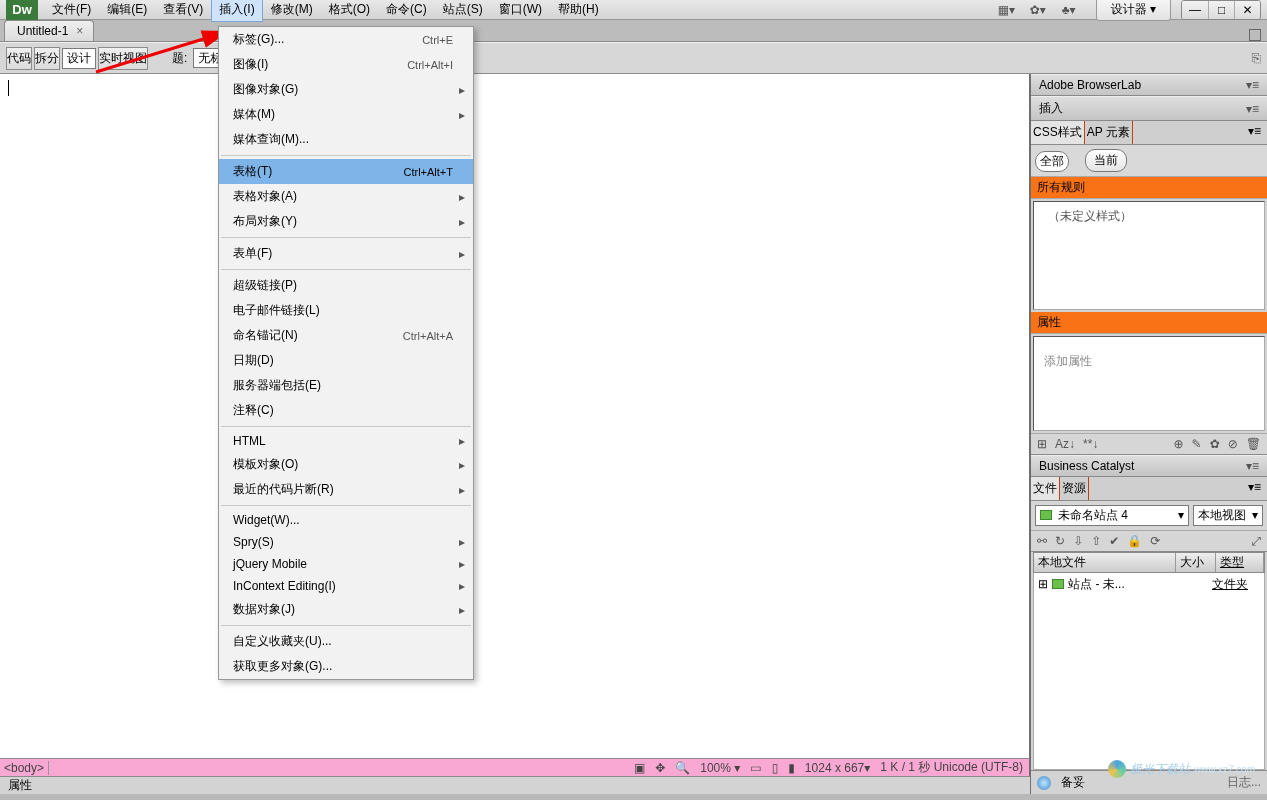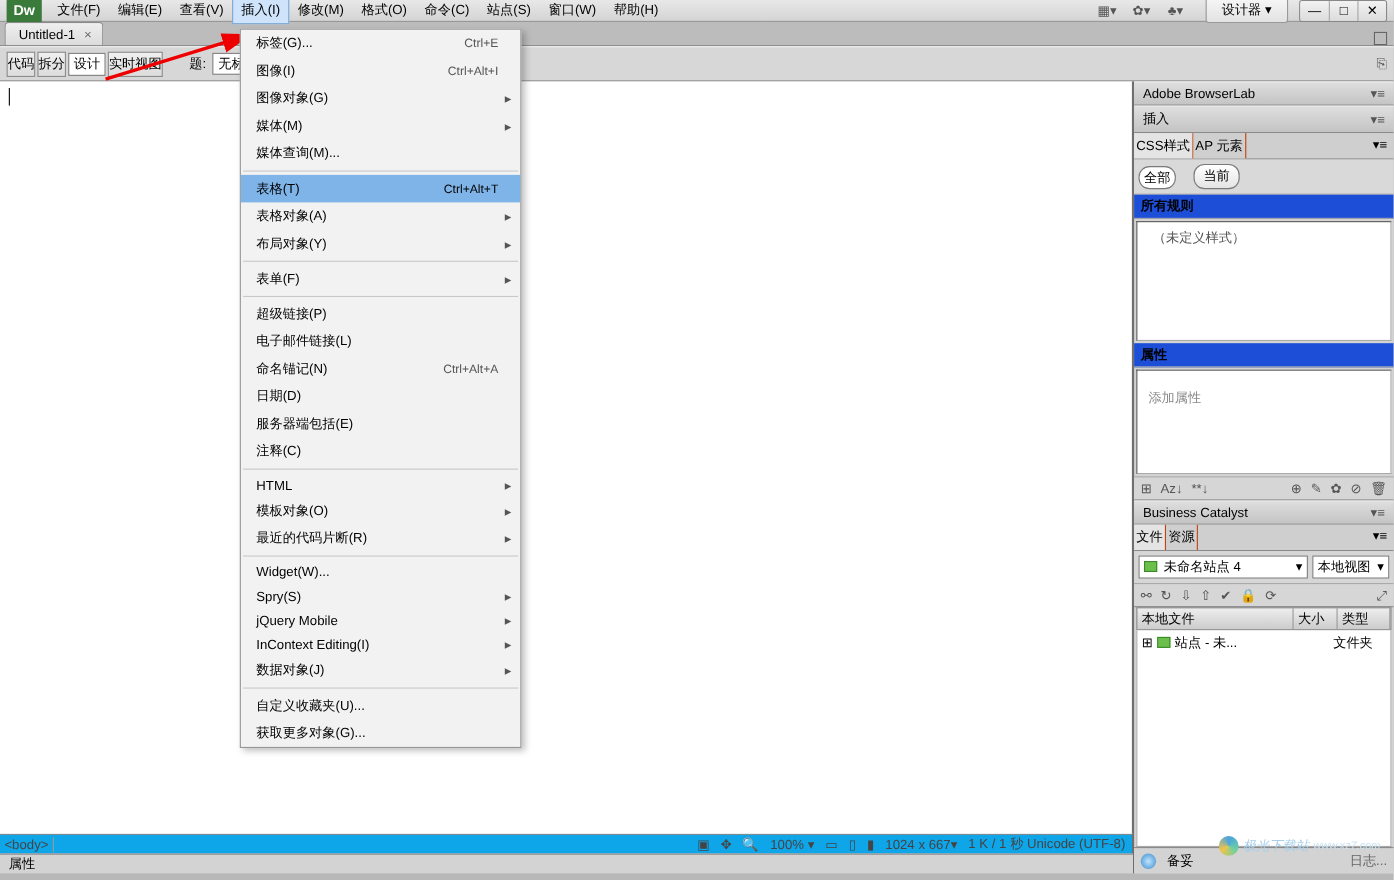--- a/index.html
+++ b/index.html
@@ -27,47 +27,47 @@
 .viewbtn { padding: 2px 0; border: 1px solid #8c8c8c; background: linear-gradient(#f0f0f0,#dcdcdc); }
 .viewbtn.sel { background: #fff; }
 .titlelbl { margin-left: 22px; }
 .titleinput { width: 146px; border: 1px solid #7a7a7a; padding: 2px 4px; background: #fff; margin-left: 4px; }
 .st-icons { margin-left: auto; display:flex; gap: 10px; color: #555; }
 
 .main { display: flex; height: calc(800px - 26px - 22px - 32px); }
 .canvas-col { width: 1030px; display: flex; flex-direction: column; }
 .canvas { flex: 1; background: #fff; border-right: 1px solid #6f6f6f; position: relative; }
 .cursor-line { position:absolute; left:8px; top:6px; width:1px; height:16px; background:#000; }
-.statusbar1 { height: 18px; background: #0ea5e9; border-top: 1px solid #8a8a8a; border-right: 1px solid #6f6f6f; display:flex; align-items:center; font-size:11px; color:#444; }
+.statusbar1 { height: 18px; background: #f9a8d4; border-top: 1px solid #8a8a8a; border-right: 1px solid #6f6f6f; display:flex; align-items:center; font-size:11px; color:#444; }
 .tagsel { padding: 0 4px; border-right: 1px solid #999; }
 .sb1-right { margin-left:auto; display:flex; align-items:center; gap:10px; padding: 0 6px; }
 .propstrip { height: 18px; background: #d3d3d3; border-top: 1px solid #8a8a8a; display:flex; align-items:center; padding: 0 8px; }
 
 .rightcol { width: 237px; background: #d3d3d3; display:flex; flex-direction:column; border-left: 1px solid #6f6f6f; }
 .panel-head { background: linear-gradient(#dedede,#c4c4c4); border-top: 1px solid #eee; border-bottom: 1px solid #8a8a8a; padding: 3px 8px; display:flex; align-items:center; }
 .panel-head .collapse { margin-left:auto; color:#555; }
 .tabs2 { display:flex; background:#cfcfcf; border-bottom:1px solid #8a8a8a; }
 .tab2 { padding: 3px 2px; border-right: 1px solid #c2410c; background:#e4e4e4; }
 .tab2.idle { background:#cfcfcf; }
 .pillrow { background:#d9d9d9; padding:4px; display:flex; gap:16px; border-bottom:1px solid #aaa;align-items:flex-end; }
 .pill { padding:2px 8px; border:1px solid #7a7a7a; border-radius:10px; background: linear-gradient(#fff,#e4e4e4); }
 .pill.sel { background:#fff; }
-.sechead { background:#1d4ed8; border-bottom:1px solid #aaa; padding:2px 6px; font-weight:bold; }
+.sechead { background:#f97316; border-bottom:1px solid #aaa; padding:2px 6px; font-weight:normal; }
 .whitebx { background:#fff; border:1px inset #aaa; margin:2px; }
 .rules { height: 110px; padding: 6px 14px; color:#555; }
 .props { height: 96px; }
 .addprop { color:#888; padding:16px 10px; }
 .icnrow { background:#d6d6d6; padding:3px 6px; display:flex; gap:8px; color:#555; border-top:1px solid #aaa; border-bottom:1px solid #8a8a8a; }
 .spacer { margin-left:auto; }
 .filebar { display:flex; gap:4px; padding:4px; background:#d6d6d6; align-items:center; }
 .sel { border:1px solid #7a7a7a; background:#fff; padding:1px 4px; display:flex; align-items:center; gap:6px; }
 .folder-ic { width:12px; height:10px; background:#6bbf4b; border:1px solid #3a8a2a; }
 .tblhead { display:flex; background: linear-gradient(#eee,#ccc); border:1px solid #8a8a8a; margin:0 2px; font-size:11px; }
 .tblhead > div { border-right:1px solid #999; padding:1px 4px; }
-.col1 { flex:1; } .col2 { width:40px; } .col3 { width:48px; }
+.col1 { flex:1; } .col2 { width:40px; } .col3 { width:48px;text-decoration:underline; }
 .filerow { background:#fff; border:1px solid #aaa; border-top:none; margin:0 2px; height: 200px; padding:2px; }
 .frow { display:flex; align-items:center; gap:4px; font-size:11px; padding:1px 2px; }
 .footerR { display:flex; align-items:center; gap:10px; padding:3px 6px; border-top:1px solid #8a8a8a; background:#d3d3d3; }
 .globe { width:14px; height:14px; border-radius:50%; background:radial-gradient(#bfe4ff,#3a8acc); }
 .logcorner { margin-left:auto; color:#666; }
 
 .dropdown { position:absolute; left:218px; top:26px; width:256px; background:#f2f2f2; border:1px solid #979797; box-shadow: 3px 3px 6px rgba(0,0,0,0.25); z-index:50; }
 .dr { display:flex; align-items:center; padding:4px 14px; position:relative; }
 .dr .lbl { flex:1; }
 .dr .sc { color:#555; font-size:11px; margin-right:6px; }

